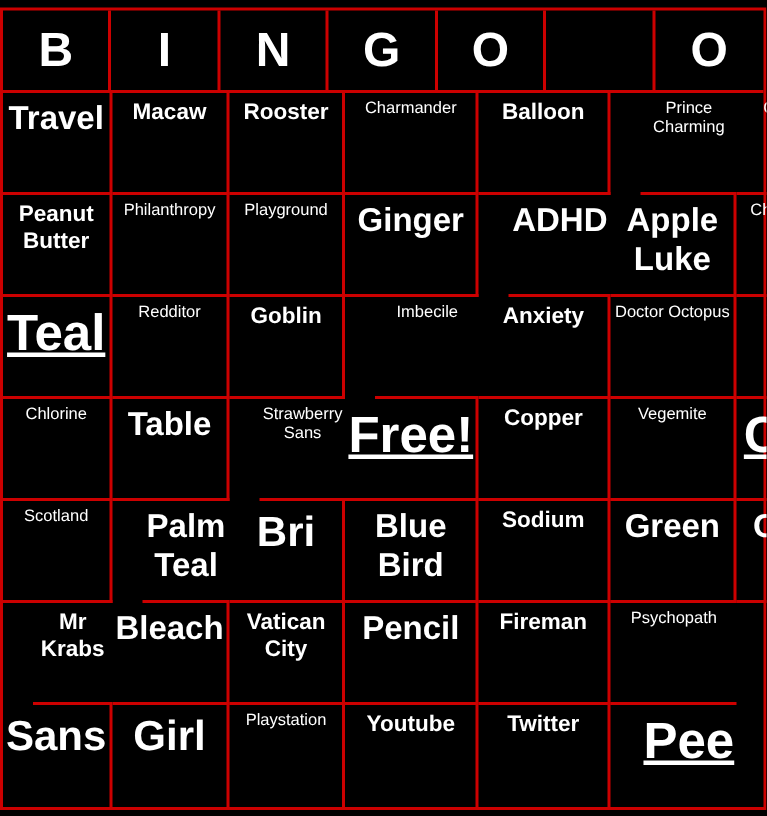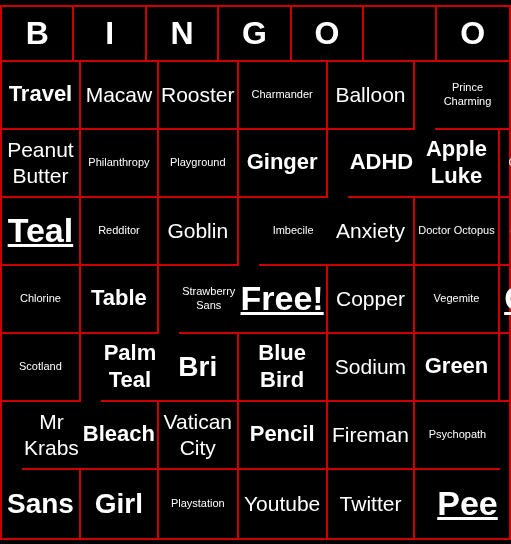--- a/index.html
+++ b/index.html
@@ -34,21 +34,21 @@
       display: grid;
       grid-template-columns: repeat(6, 1fr);
       grid-template-rows: repeat(7, 1fr);
     }
     .cell {
       border-right: 2px solid #c00;
       border-bottom: 2px solid #c00;
       color: #fff;
       text-align: center;
       display: flex;
-      align-items: center;
+      align-items: flex-start;
       justify-content: center;
       padding: 4px 2px;
       min-height: 68px;
       line-height: 1.2;
     }
     .cell:nth-child(6n) { border-right: none; margin-left: 20px; }
     .cell:nth-last-child(-n+6) { border-bottom: none; }
     .cell-text {
       font-size: 13px;
     }
@@ -59,22 +59,22 @@
     .cell-text.xlarge {
       font-size: 28px;
       font-weight: bold;
     }
     .cell-text.xxlarge {
       font-size: 34px;
       font-weight: bold;
       text-decoration: underline;
     }
     .cell-text.medium {
-      font-size: 21px;
-      font-weight: normal;
+      font-size: 15px;
+      font-weight: bold;
     }
     .cell-text.small {
       font-size: 11px;
     }
   </style>
 </head>
 <body>
 
 <div class="bingo-card">
 

